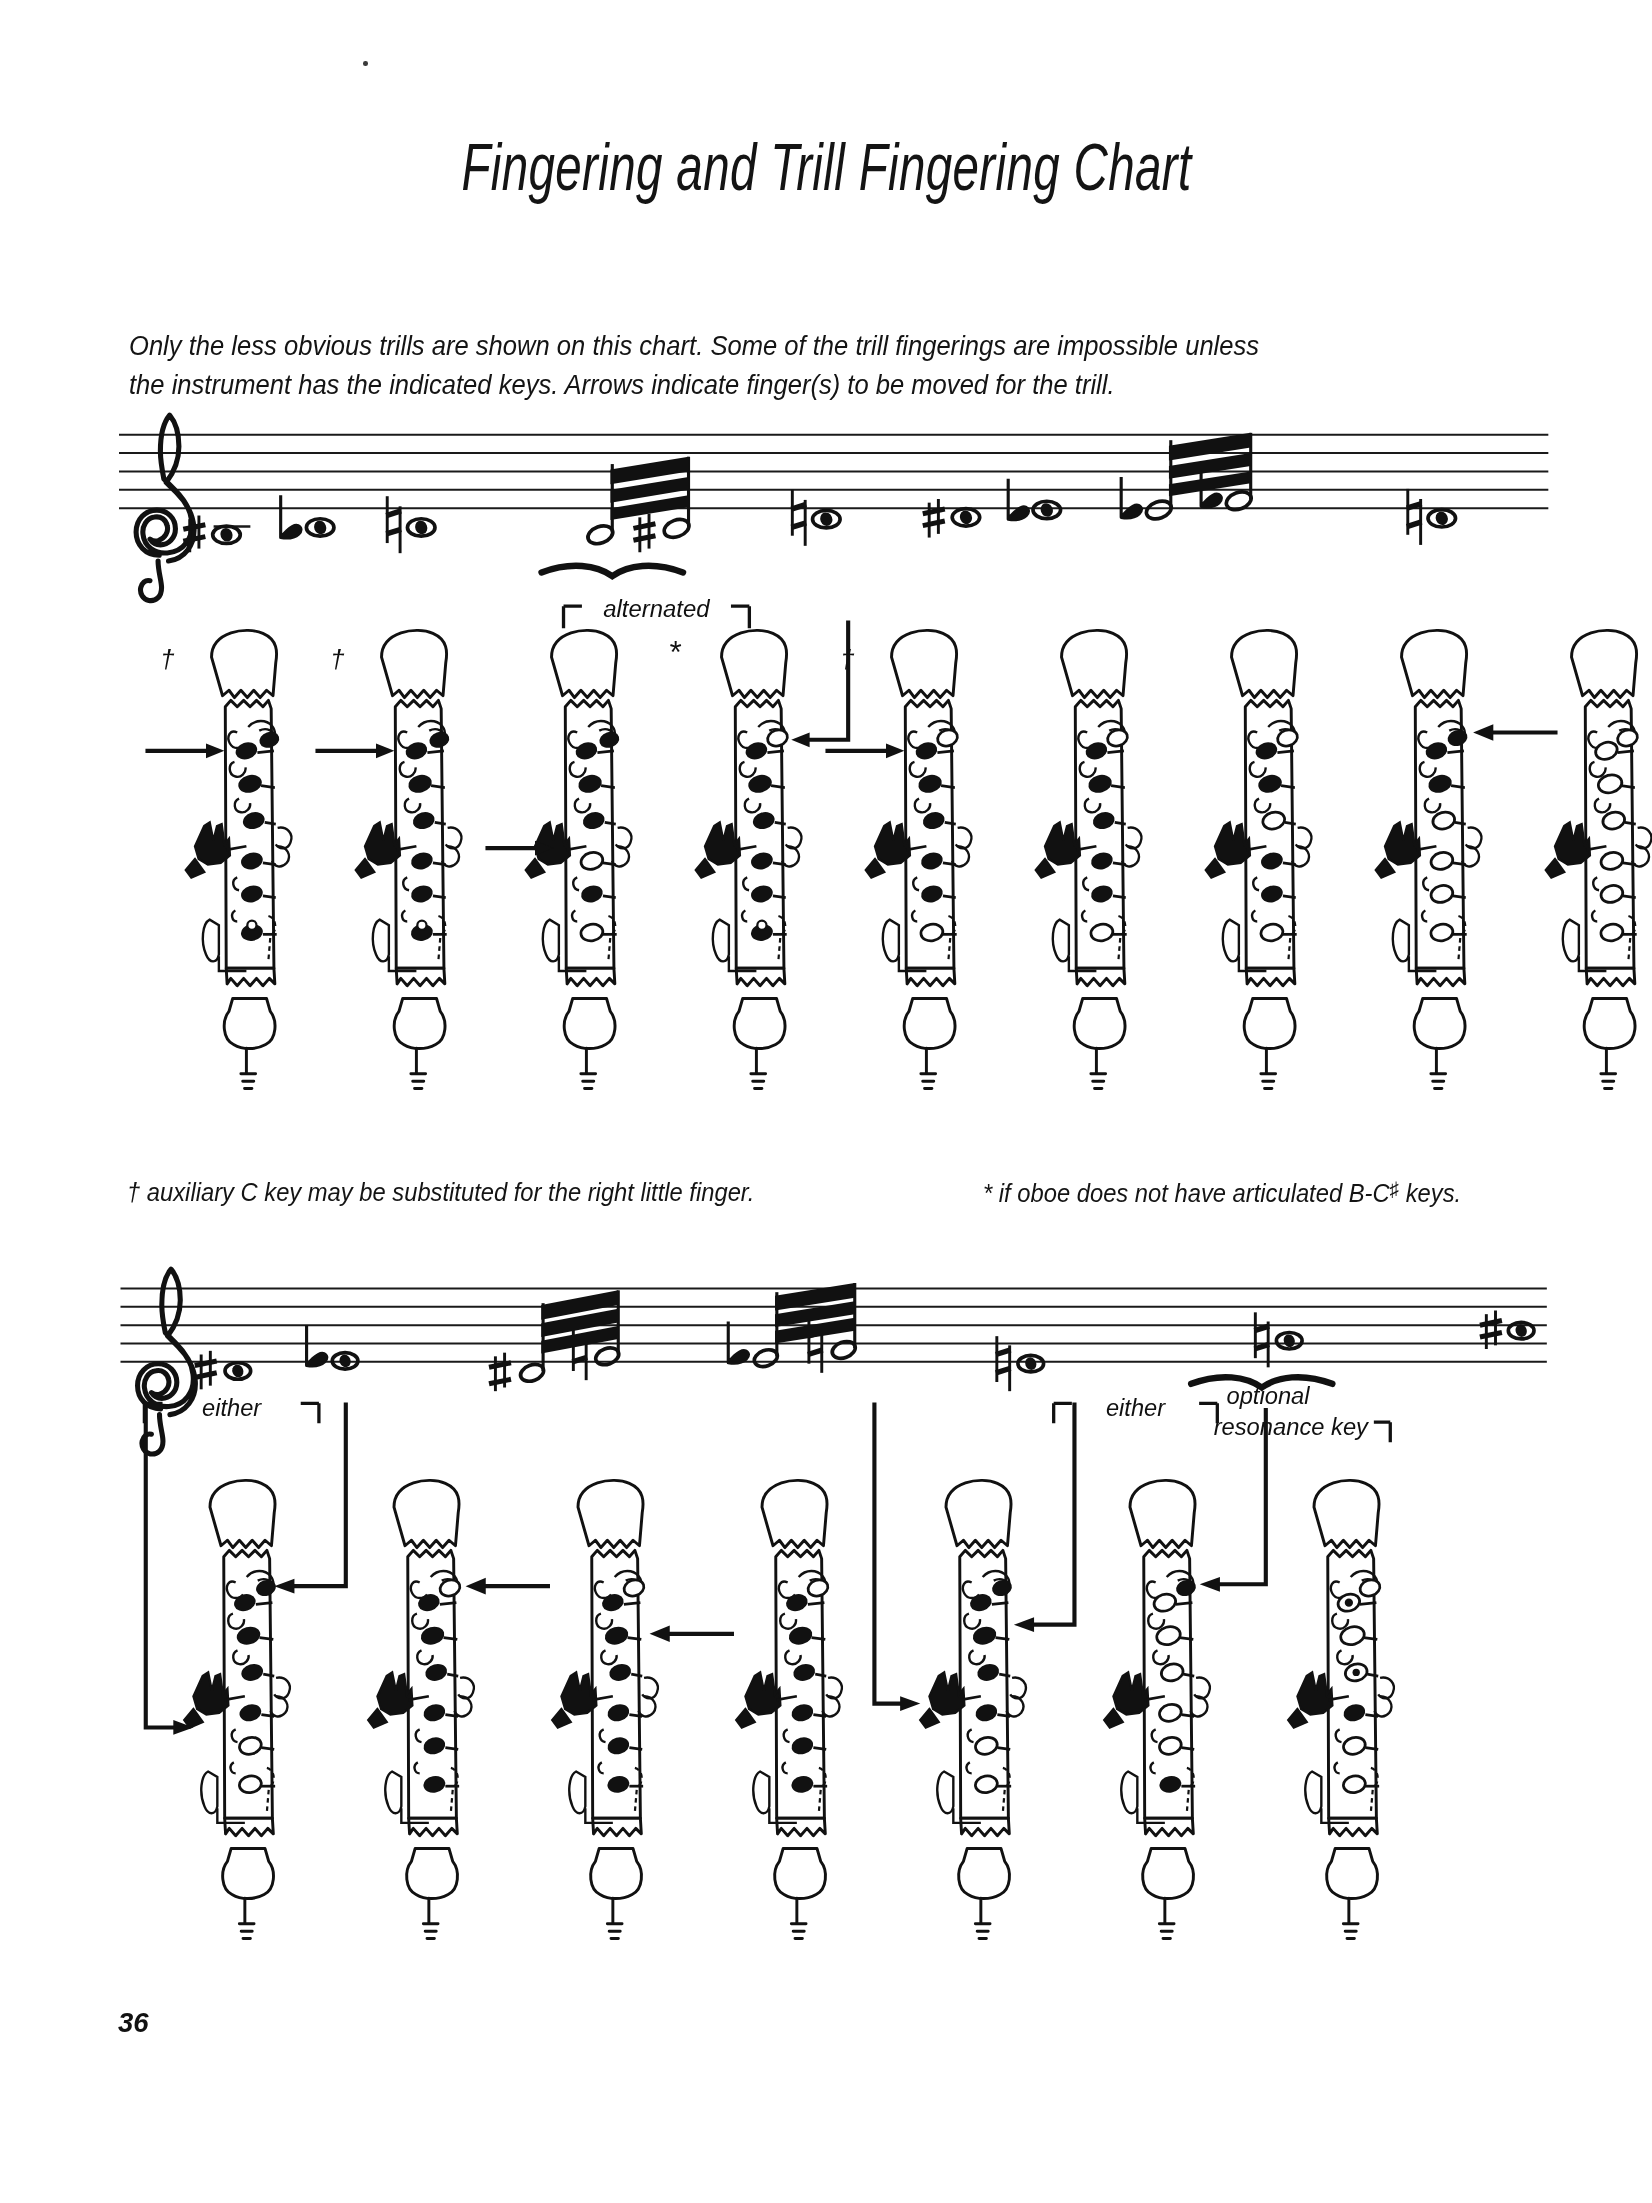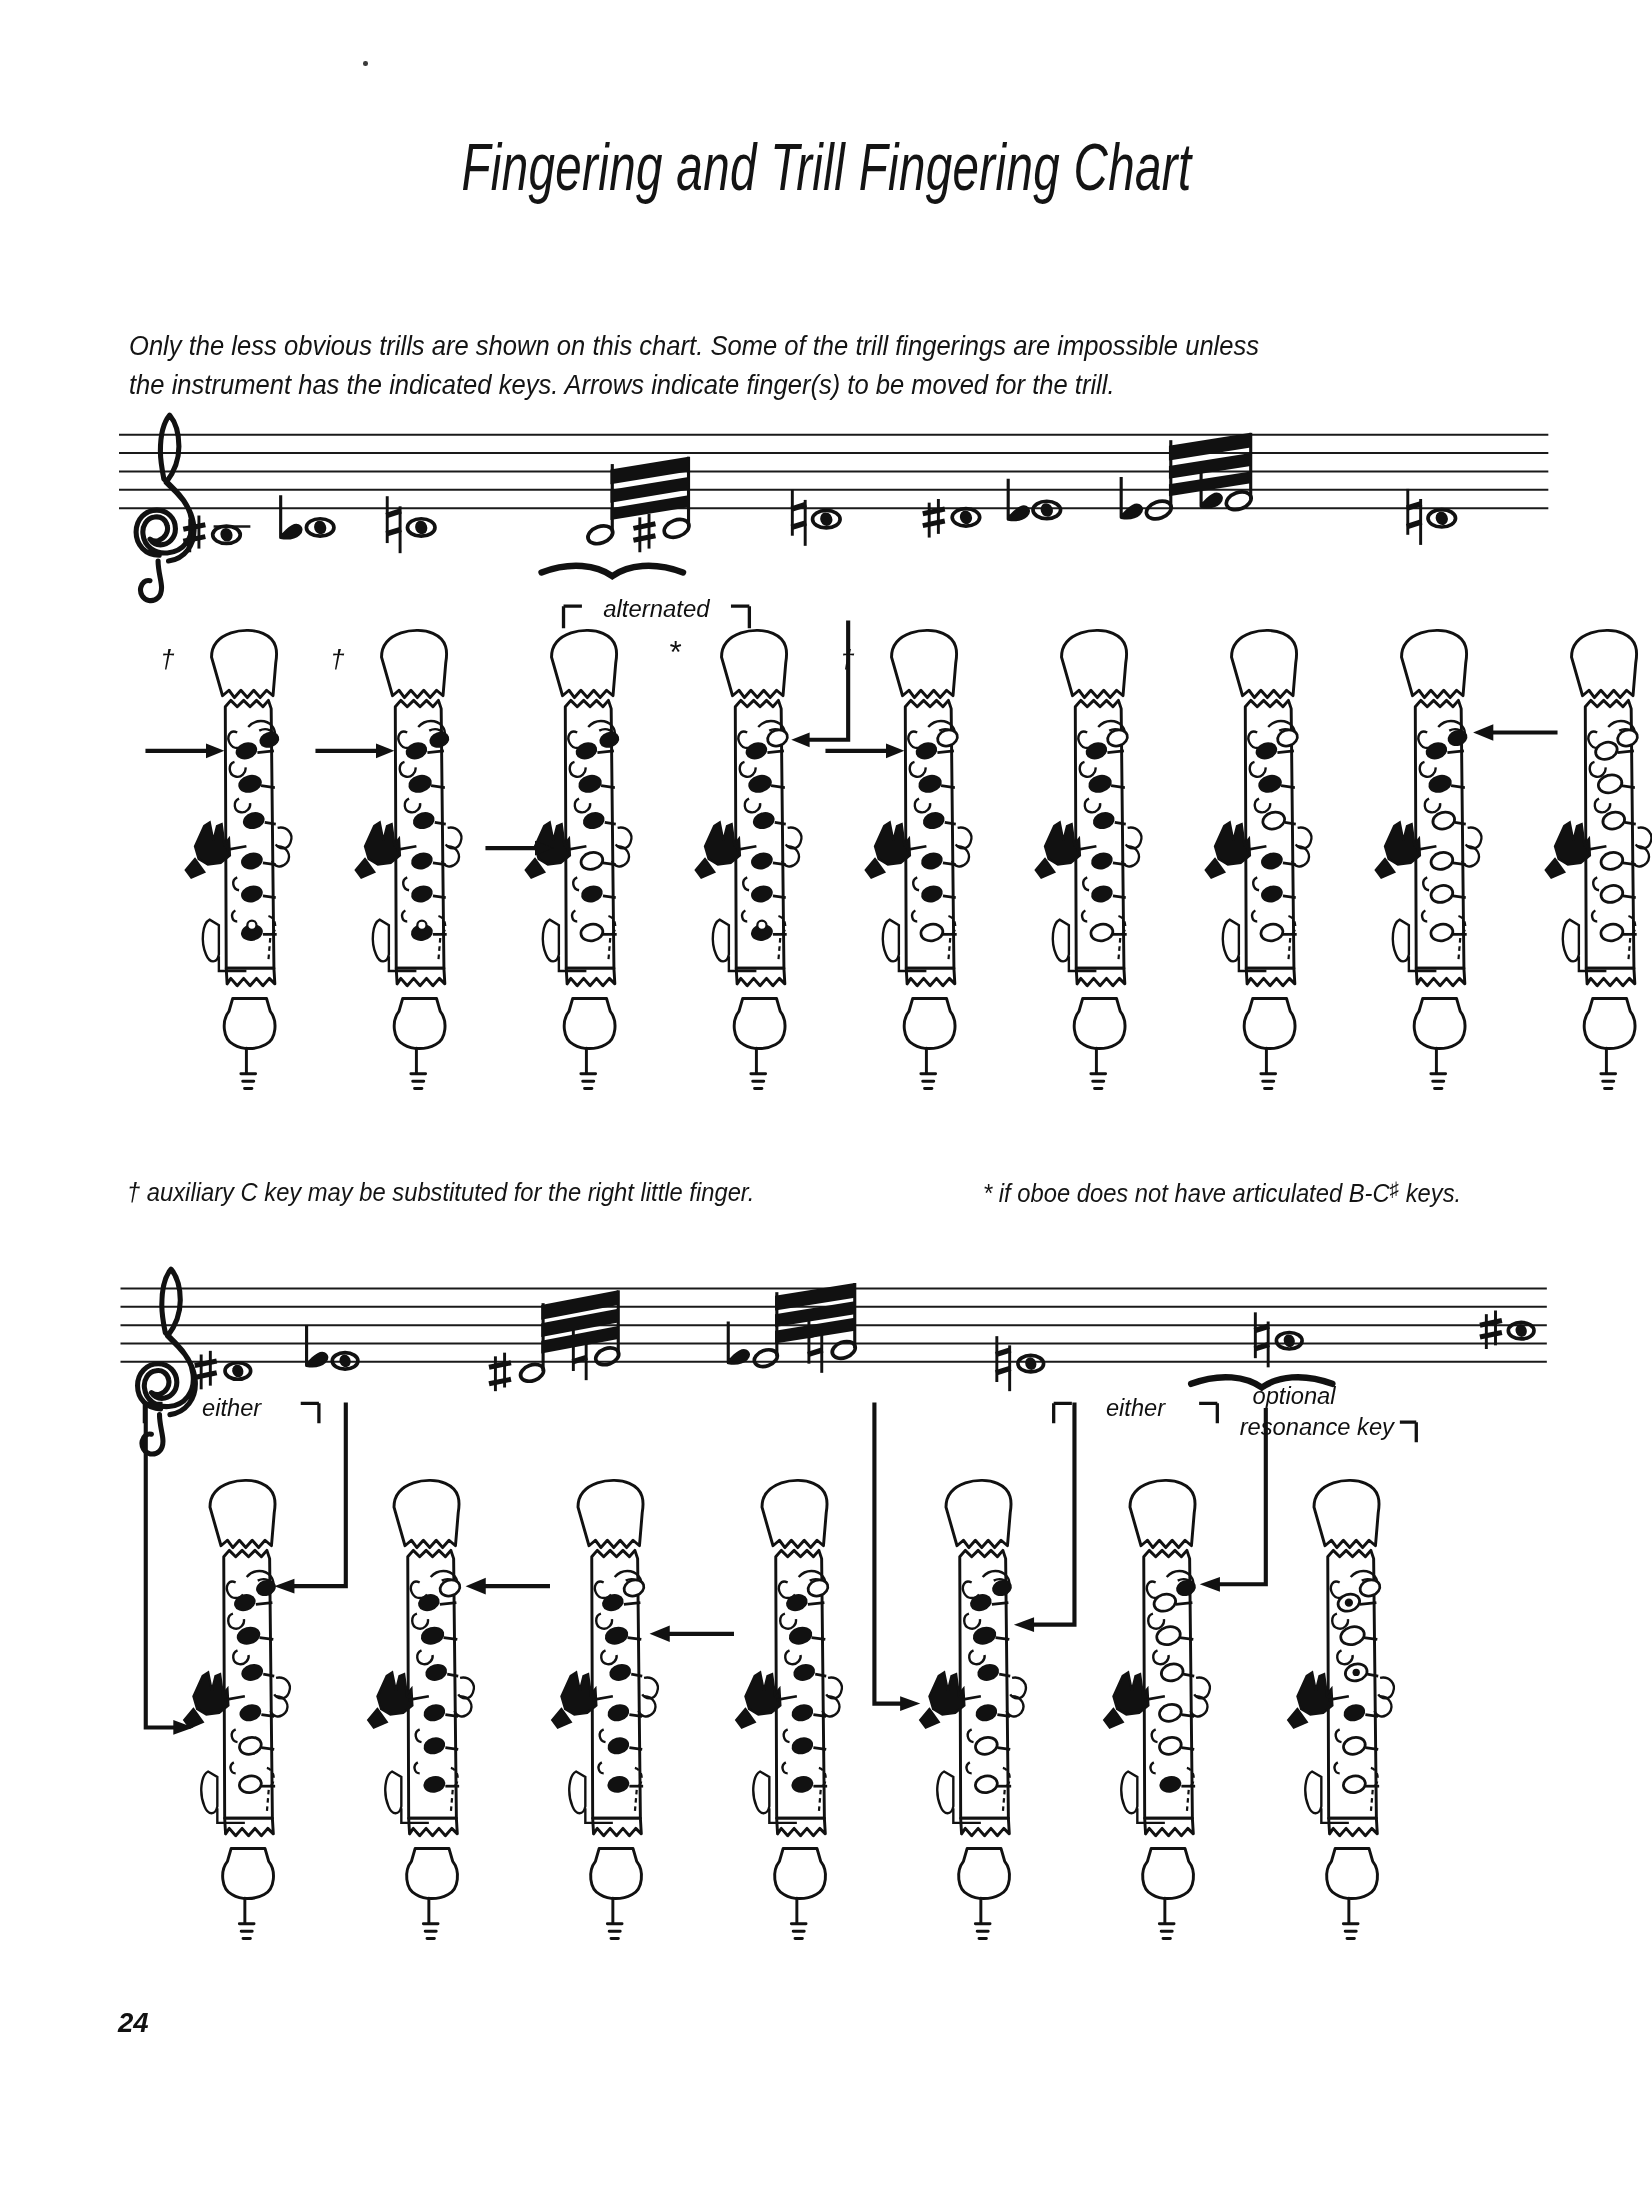--- a/index.html
+++ b/index.html
@@ -949,21 +949,21 @@
   <div class="system" style="left:1047px;top:1396px;">
     <svg width="207" height="40" viewBox="0 0 225 44">
       <g stroke="#111" stroke-width="3.6" fill="none">
         <path d="M6 8 L6 30 M6 8 L26 8"></path>
         <path d="M186 8 L186 30 M186 8 L166 8"></path>
       </g>
       <text x="96" y="22" font-family="Liberation Sans, sans-serif" font-size="26" fill="#111" text-anchor="middle">either</text>
     </svg>
   </div>
 
-  <div class="system" style="left:1220px;top:1382px;">
+  <div class="system" style="left:1194px;top:1382px;">
     <svg width="294" height="73" viewBox="0 0 320 80">
       <text x="80" y="24" font-family="Liberation Sans, sans-serif" font-size="26" fill="#111" text-anchor="middle">optional</text>
       <text x="105" y="58" font-family="Liberation Sans, sans-serif" font-size="26" fill="#111" text-anchor="middle">resonance key</text>
       <g stroke="#111" stroke-width="3.6" fill="none">
         <path d="M214 44 L214 66 M214 44 L196 44"></path>
       </g>
     </svg>
   </div>
 
   <div class="oboe-row" style="left:129px;top:1465px;">
@@ -1360,16 +1360,16 @@
           <path d="M144 350 L159 350" stroke="#111" stroke-width="3" fill="none"></path>
           <path d="M150 330 C158 332 160 344 154 350" stroke="#111" stroke-width="2.4" fill="none" stroke-dasharray="5 4"></path>
           <path d="M152 354 L150 378" stroke="#111" stroke-width="2.4" fill="none" stroke-dasharray="5 4"></path>
           <path d="M86 334 C78 338 76 358 82 372 C86 382 94 382 96 372 L96 340 Z" stroke="#111" stroke-width="2.6" fill="#fff"></path>
           <path d="M96 374 L96 390 L126 390" stroke="#111" stroke-width="2.6" fill="none"></path>
         </g>
       </svg>
     </div>
   </div>
 
-  <div class="pageno">24</div>
+  <div class="pageno">36</div>
 
 </div>
 
 
 </body></html>

